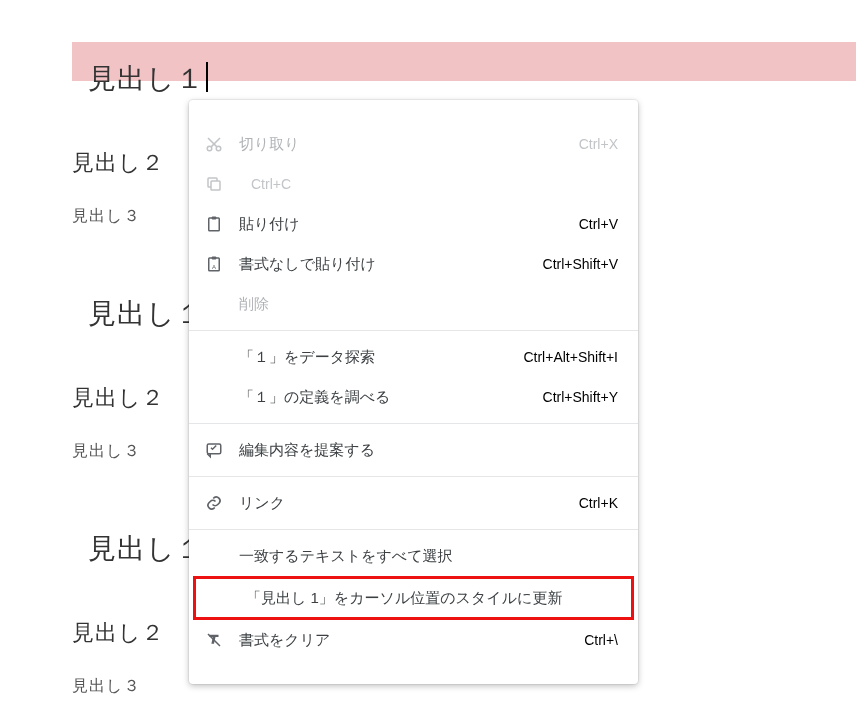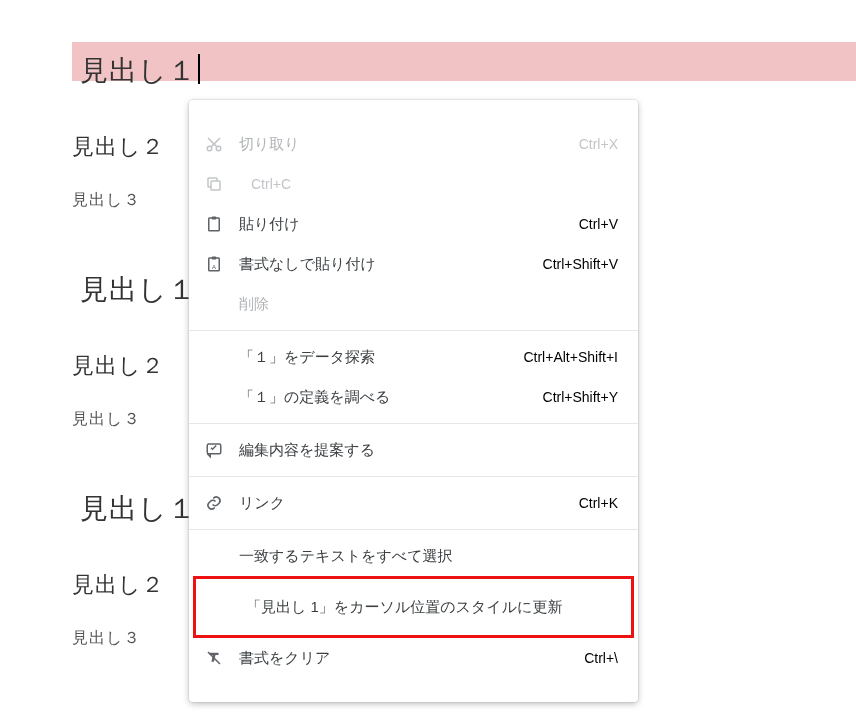--- a/index.html
+++ b/index.html
@@ -1,39 +1,39 @@
 <!DOCTYPE html>
 <html><head>
 <meta charset="utf-8">
 <style>
   * { box-sizing: border-box; }
   html, body { margin: 0; padding: 0; width: 856px; height: 723px; background: #fff; font-family: "Helvetica Neue", Arial, "Hiragino Kaku Gothic ProN", "Yu Gothic", Meiryo, sans-serif; color: #222; }
   .canvas { position: relative; width: 856px; height: 723px; }
 
   .doc { position: absolute; left: 72px; top: 42px; width: 784px; }
-  .h1 { font-size: 28px; font-weight: 400; color:#333; letter-spacing: 1px; margin: 8px; padding: 2px 0; }
+  .h1 { font-size: 28px; font-weight: 400; color:#333; letter-spacing: 1px; margin: 16px; padding: 2px 0; }
   .h2 { font-size: 22px; font-weight: 400; color:#333; letter-spacing: 1px; margin: 0; padding: 2px 0; }
   .h3 { font-size: 16px; font-weight: 400; color:#555; letter-spacing: 1px; margin: 0; padding: 2px 0; }
   .block { margin-bottom: 30px; }
   .cursor { position:absolute; top:4px; height:30px; width:1.5px; background:#000; left:118px; }
   .selstrip { position:absolute; left:72px; top:42px; width:784px; height:39px; background:#f2c3c5; z-index:0;}
 
   .menu { position: absolute; left: 189px; top: 76px; width: 449px; background: #fff; border-radius: 4px;
           box-shadow: 0 2px 6px rgba(0,0,0,0.25), 0 0 0 1px rgba(0,0,0,0.05); padding: 24px 0; z-index:5;margin-top:24px; }
   .item { display:flex; align-items:center; height:40px; padding:0 20px 0 14px; font-size:15px; color:#3c4043; cursor:default; }
   .item.disabled { color:#b0b3b6; }
   .item .ic { width:22px; height:22px; flex:0 0 22px; display:flex; align-items:center; justify-content:center; margin-right:14px; color:#5f6368;}
   .item.disabled .ic { color:#c2c5c8; }
   .item .lab { flex:1 1 auto; white-space:nowrap; overflow:hidden; text-overflow:ellipsis;}
   .item .sc  { flex:0 0 auto; font-size:14px; color:#000000; margin-left:12px; }
   .item.disabled .sc { color:#c2c5c8; }
   .item.indent .ic { visibility:hidden; }
   .sep { height:1px; background:#e4e6e8; margin:6px 0; }
   .highlight { border:3px solid #e11; margin:0 4px; }
-  .highlight .item { height:56px; }
+  .highlight .item { height:38px; }
 
   svg { display:block; }
 </style>
 </head>
 <body>
 
 <div class="canvas">
 
   <div class="selstrip"></div>
 

